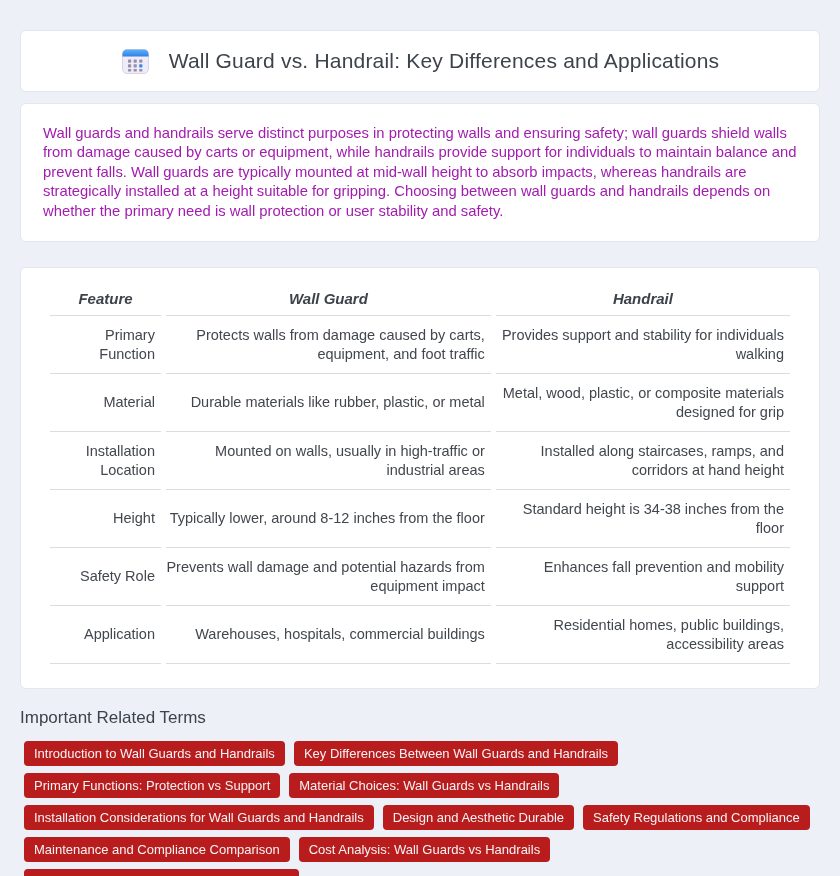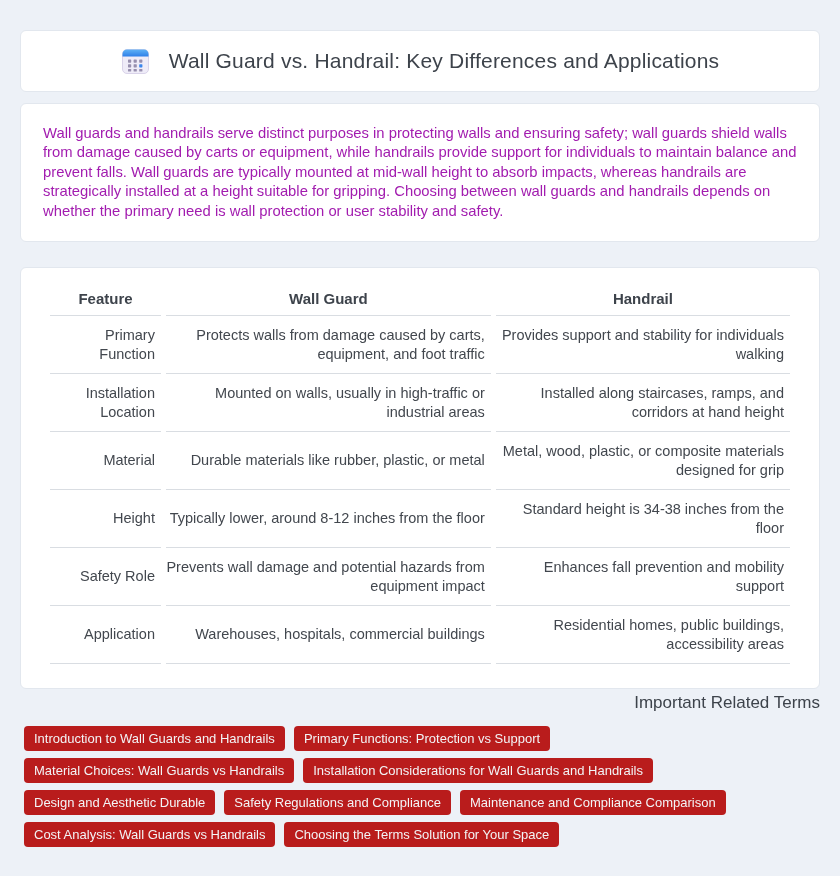--- a/index.html
+++ b/index.html
@@ -55,36 +55,37 @@
     border-collapse: separate;
     border-spacing: 5px 0;
   }
   .comparison-table th {
     font-size: 15px;
     font-weight: 700;
     color: #3d434b;
     text-align: center;
     padding: 2px 0 8px;
     border-bottom: 1px solid #d9dde2;
+    font-style: italic;
   }
   .comparison-table td {
     font-size: 14.5px;
     color: #42474e;
     text-align: right;
     padding: 10px 6px 10px 0;
     line-height: 18.5px;
     border-bottom: 1px solid #d9dde2;
     vertical-align: middle;
   }
   .col-feature  { width: 15.2%; }
   .col-wallguard{ width: 44.5%; }
   .col-handrail { width: 40.3%; }
   .related-heading {
-    margin: 4px 0 0;
-    text-align: right;
+    margin: 19px 0 0;
+    text-align: left;
     font-size: 17px;
     font-weight: 500;
     color: #3d434b;
   }
   .tags {
     margin-top: 13px;
     padding: 0 4px;
     display: flex;
     flex-wrap: wrap;
     gap: 7px 9px;
@@ -150,30 +151,30 @@
           <th>Handrail</th>
         </tr>
       </thead>
       <tbody>
         <tr>
           <td>Primary Function</td>
           <td>Protects walls from damage caused by carts, equipment, and foot traffic</td>
           <td>Provides support and stability for individuals walking</td>
         </tr>
         <tr>
+          <td>Material</td>
+          <td>Durable materials like rubber, plastic, or metal</td>
+          <td>Metal, wood, plastic, or composite materials designed for grip</td>
+        </tr>
+        <tr>
           <td>Installation Location</td>
           <td>Mounted on walls, usually in high-traffic or industrial areas</td>
           <td>Installed along staircases, ramps, and corridors at hand height</td>
         </tr>
         <tr>
-          <td>Material</td>
-          <td>Durable materials like rubber, plastic, or metal</td>
-          <td>Metal, wood, plastic, or composite materials designed for grip</td>
-        </tr>
-        <tr>
           <td>Height</td>
           <td>Typically lower, around 8-12 inches from the floor</td>
           <td>Standard height is 34-38 inches from the floor</td>
         </tr>
         <tr>
           <td>Safety Role</td>
           <td>Prevents wall damage and potential hazards from equipment impact</td>
           <td>Enhances fall prevention and mobility support</td>
         </tr>
         <tr>
@@ -182,20 +183,21 @@
           <td>Residential homes, public buildings, accessibility areas</td>
         </tr>
       </tbody>
     </table>
   </div>
 
   <h2 class="related-heading">Important Related Terms</h2>
 
   <div class="tags">
     <span class="tag">Introduction to Wall Guards and Handrails</span>
+    <span class="tag">Key Differences Between Wall Guards and Handrails</span>
     <span class="tag">Primary Functions: Protection vs Support</span>
     <span class="tag">Material Choices: Wall Guards vs Handrails</span>
     <span class="tag">Installation Considerations for Wall Guards and Handrails</span>
     <span class="tag">Design and Aesthetic Durable</span>
     <span class="tag">Safety Regulations and Compliance</span>
     <span class="tag">Maintenance and Compliance Comparison</span>
     <span class="tag">Cost Analysis: Wall Guards vs Handrails</span>
     <span class="tag">Choosing the Terms Solution for Your Space</span>
   </div>
 

